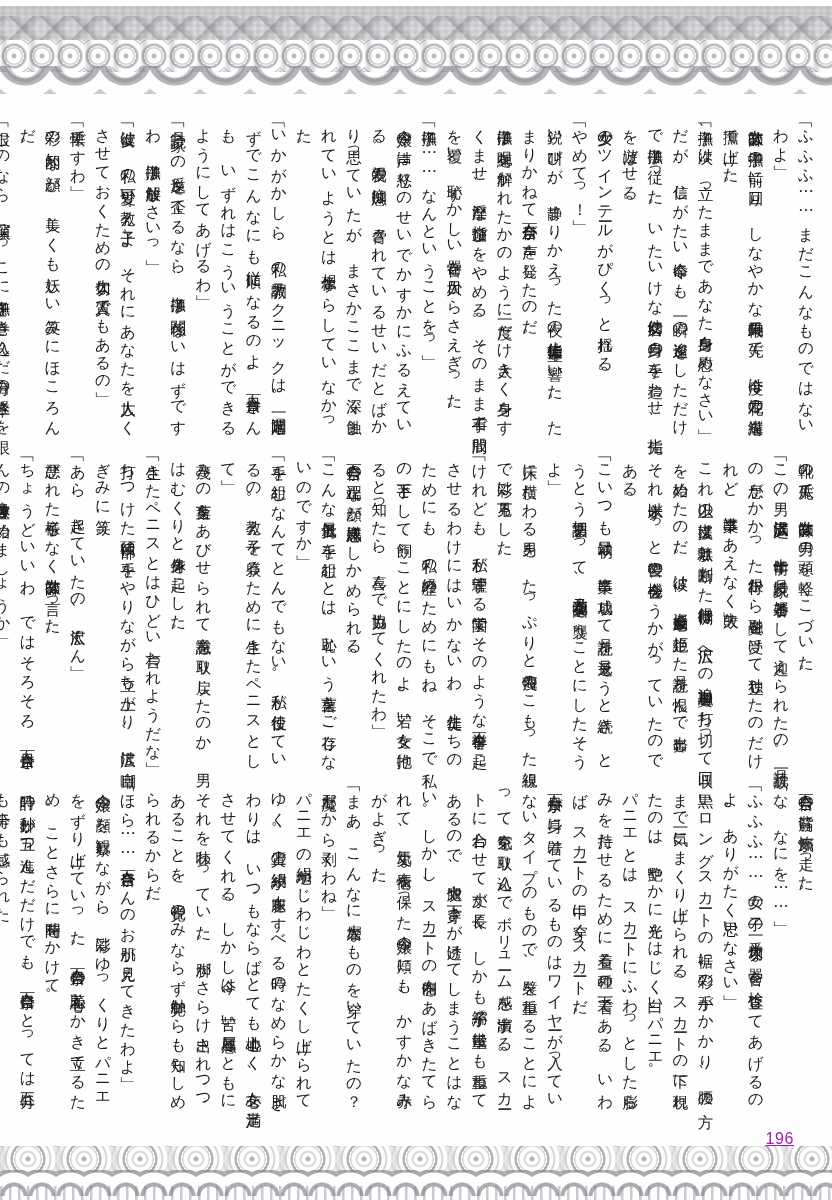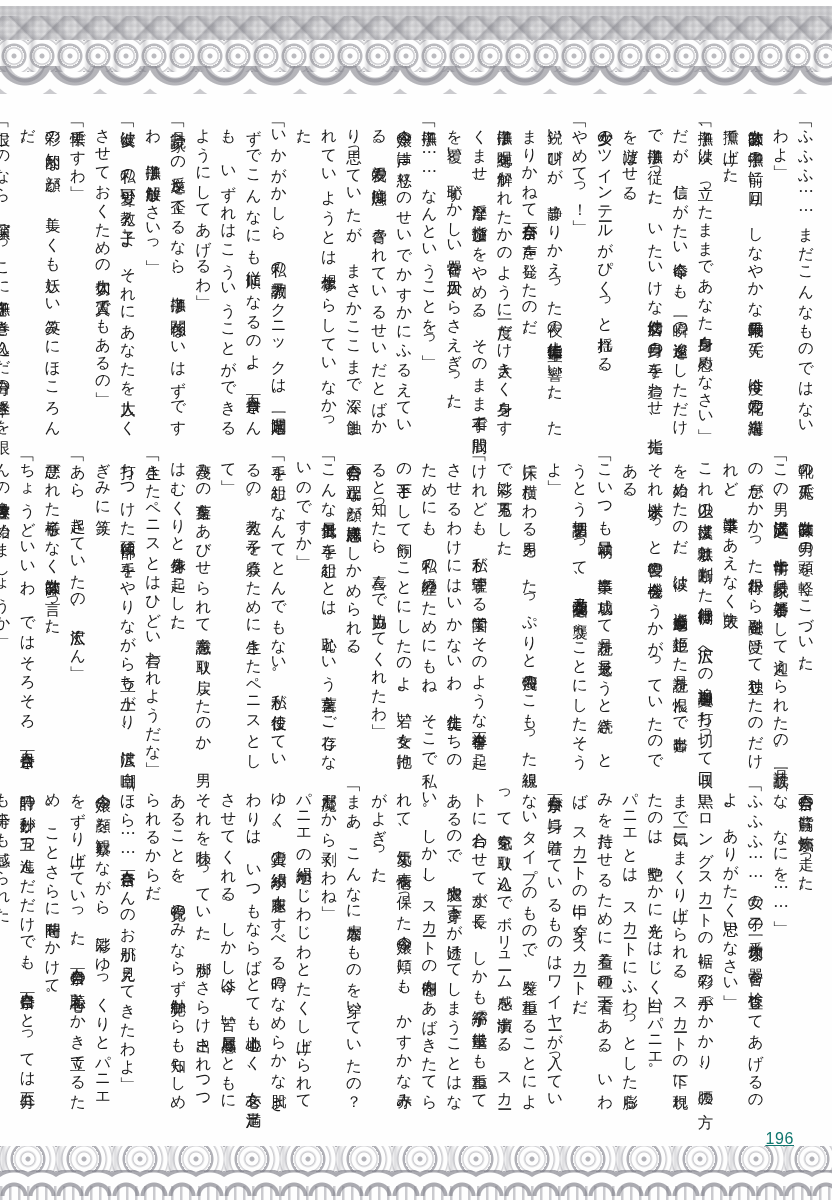--- a/index.html
+++ b/index.html
@@ -171,21 +171,21 @@
     margin: 0;
     text-indent: 0;
   }
 
   .page-number {
     position: absolute;
     right: 38px;
     bottom: 52px;
     font-family: "Liberation Sans", "DejaVu Sans", sans-serif;
     font-size: 16px;
-    color: #0f766e;
+    color: #a21caf;
     letter-spacing: 0.04em;
     text-decoration: underline;
   }
 </style>
 </head>
 <body>
 
 <div class="page">
 
   <div class="lace lace-top">

